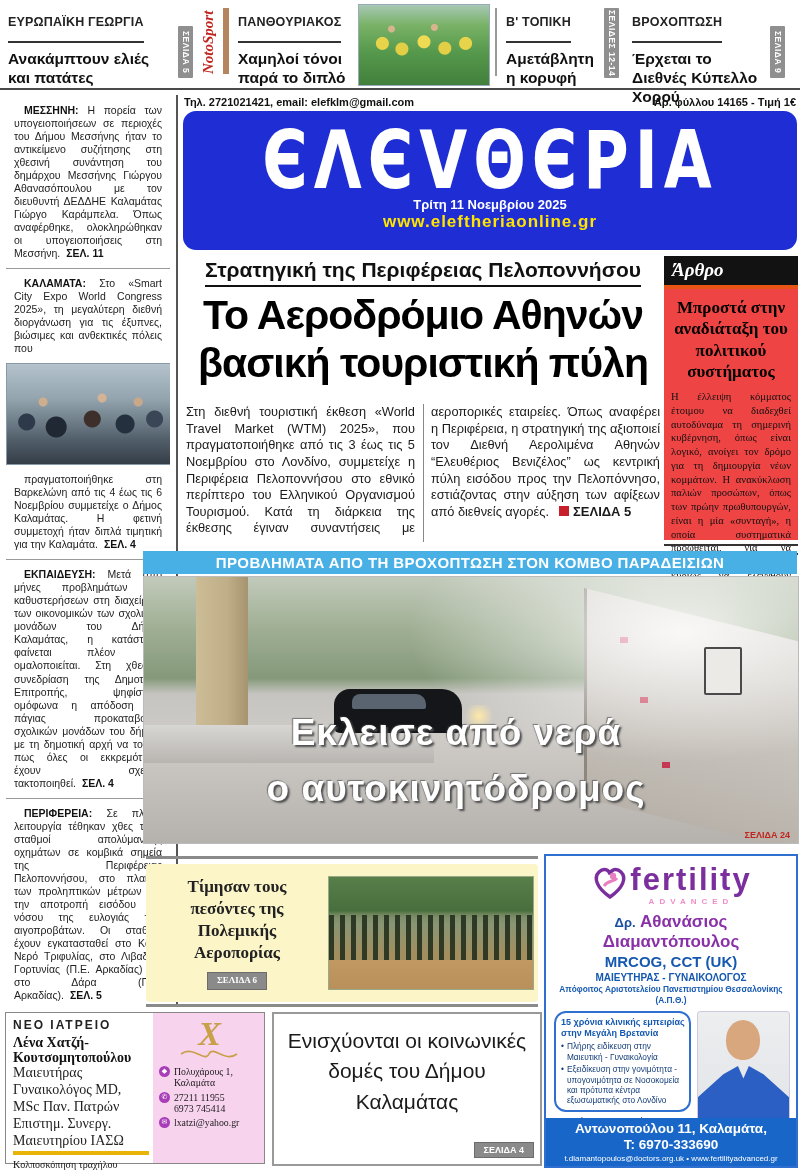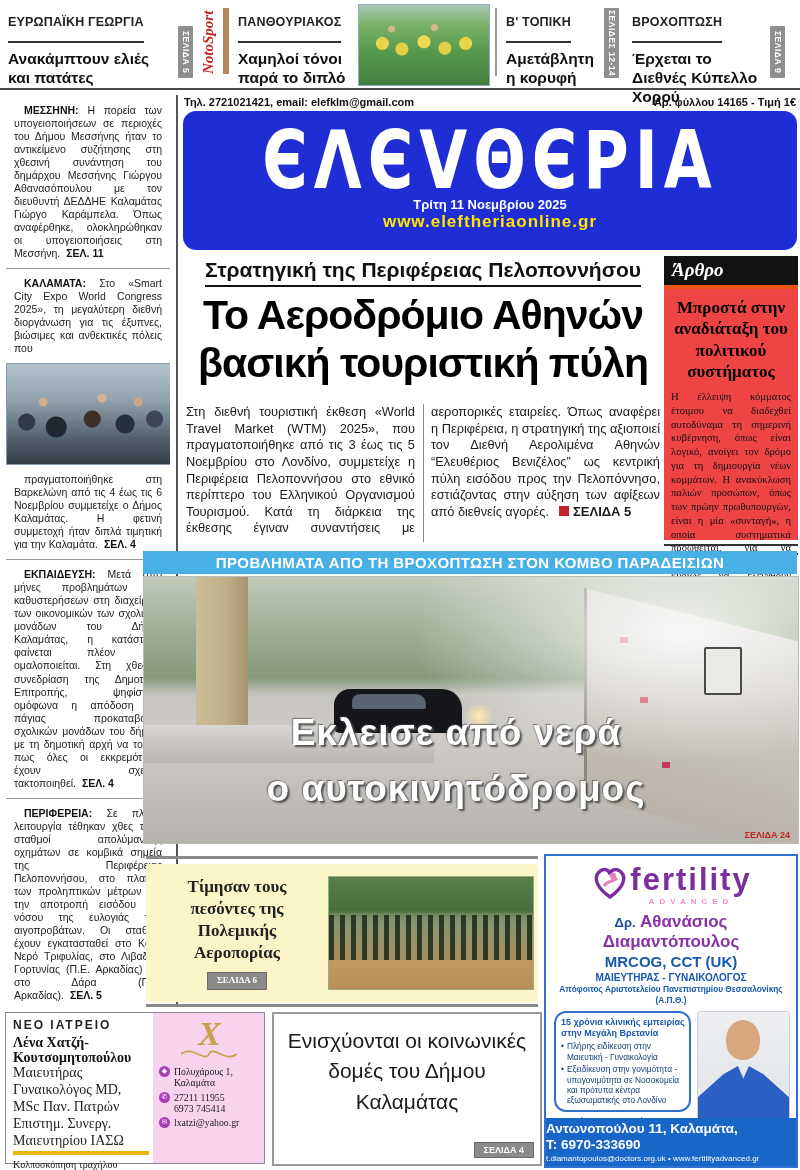--- a/index.html
+++ b/index.html
@@ -192,21 +192,21 @@
   .fert-li .bdot{margin-right:3px;}
   #fert-bullets2{margin-top:4px;}
   #doctor-photo{width:92px;height:158px;margin-left:6px;border:1px solid #ccd;
                 background:linear-gradient(180deg,#eceef0 0%,#dde0e4 100%);position:relative;
                 border-radius:3px;}
   #doctor-photo .head{position:absolute;left:28px;top:8px;width:34px;height:40px;
                       background:#d9a77e;border-radius:50% 50% 46% 46%;}
   #doctor-photo .scrubs{position:absolute;left:0;bottom:0;width:100%;height:104px;
       background:#2b5fc4;clip-path:polygon(0 30%,28% 8%,44% 0,50% 12%,56% 0,72% 8%,100% 30%,100% 100%,0 100%);}
   #fert-footer{position:absolute;left:0;bottom:0;width:100%;background:#1766c8;color:#fff;
-               padding:3px 0 3px;}
+               text-align:center;padding:3px 0 3px;}
   .fert-addr{font-weight:bold;font-size:13.5px;line-height:1.2;}
   #fert-contact{font-size:8px;margin-top:1px;}
 </style>
 </head>
 <body>
 
 <div class="abs" id="teaser1">
   <div class="kicker">ΕΥΡΩΠΑΪΚΗ ΓΕΩΡΓΙΑ</div>
   <div class="teaser-title">Ανακάμπτουν ελιές και πατάτες</div>
 </div>

